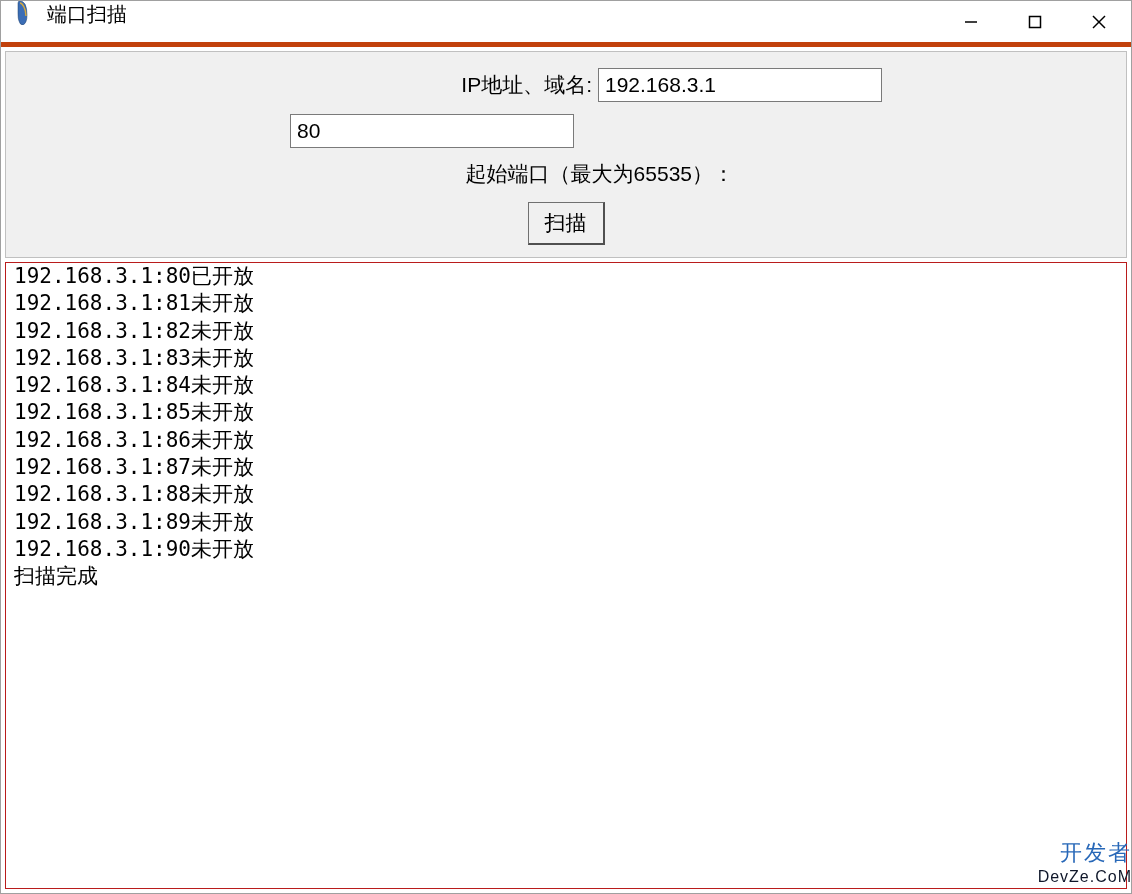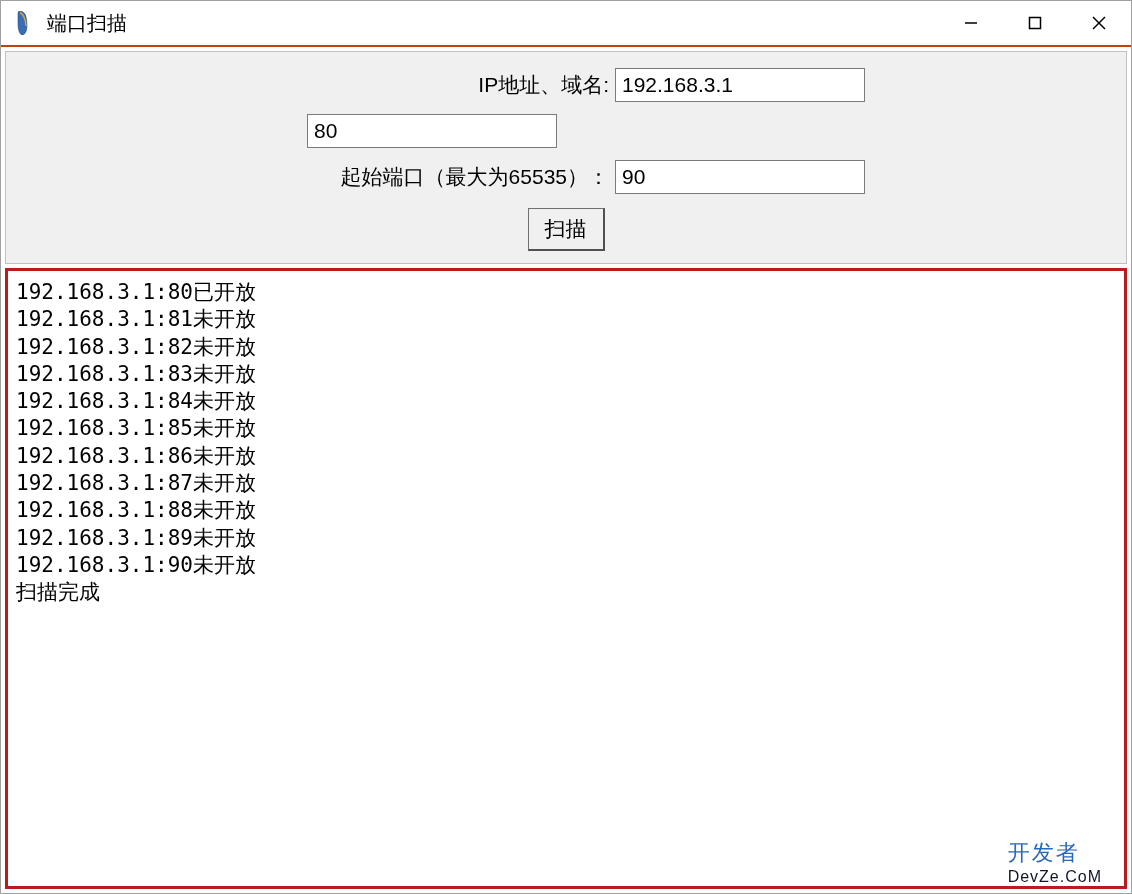--- a/index.html
+++ b/index.html
@@ -20,23 +20,22 @@
       height: 100%;
       border: 1px solid #a0a0a0;
       display: flex;
       flex-direction: column;
       background: #ffffff;
     }
     .titlebar {
       height: 46px;
       background: #ffffff;
       display: flex;
-      align-items: center;
       padding: 0 0 0 12px;
-      border-bottom: 2px solid #c2410c;
+      border-bottom: 5px solid #c2410c;
     }
     .titlebar-icon {
       width: 24px;
       height: 24px;
       margin-right: 10px;
       display: flex;
       align-items: center;
       justify-content: center;
     }
     .titlebar-title {
@@ -75,21 +74,21 @@
       margin: 6px 0;
     }
     .form-label {
       width: 616px;
       text-align: right;
       font-size: 21px;
       color: #000;
       padding-right: 6px;
     }
     .form-input {
-      width: 250px;
+      width: 284px;
       height: 34px;
       border: 1px solid #7a7a7a;
       background: #ffffff;
       font-size: 21px;
       padding: 2px 6px;
       font-family: inherit;
     }
     .form-input.focus {
       outline: none;
     }
@@ -108,35 +107,35 @@
       background: #f0f0f0;
       border: 1px solid #707070;
       border-right: 2px solid #505050;
       border-bottom: 2px solid #505050;
       cursor: pointer;
       font-family: inherit;
     }
     .results-area {
       flex: 1;
       background: #ffffff;
-      border: 3px solid #b91c1c;
+      border: 1px solid #b91c1c;
       margin: 0 4px 4px 4px;
-      padding: 8px 8px;
+      padding: 0 8px;
       font-family: "SimSun", "NSimSun", monospace;
       font-size: 21px;
       line-height: 1.3;
       color: #000;
       overflow-y: auto;
       white-space: pre;
     }
     .watermark {
       position: absolute;
       bottom: 8px;
-      right: 30px;
-      text-align: left;
+      right: 0;
+      text-align: right;
       font-size: 22px;
       color: #2868b8;
       font-family: "Microsoft YaHei", sans-serif;
       letter-spacing: 2px;
       pointer-events: none;
     }
     .watermark .line2 {
       font-size: 16px;
       letter-spacing: 1px;
       color: #0f172a;
@@ -179,21 +178,20 @@
       <span class="form-label">IP地址、域名:</span>
       <input class="form-input" type="text" value="192.168.3.1" style="">
       <span class="form-spacer"></span>
     </div>
     <div class="form-row">
       <input class="form-input" type="text" value="80" style="">
       <span class="form-spacer"></span>
     </div>
     <div class="form-row">
       <span class="form-label">起始端口（最大为65535）：</span>
-      <input class="form-input focus" type="text" value="90" style="">
       <span class="form-spacer"></span>
     </div>
     <div class="scan-btn-row">
       <button class="scan-btn">扫描</button>
     </div>
   </div>
 
   <div class="results-area" id="results-area">192.168.3.1:80已开放
 192.168.3.1:81未开放
 192.168.3.1:82未开放

